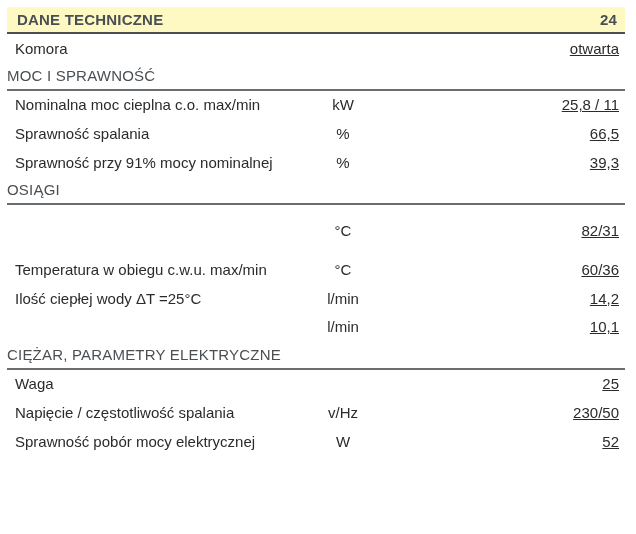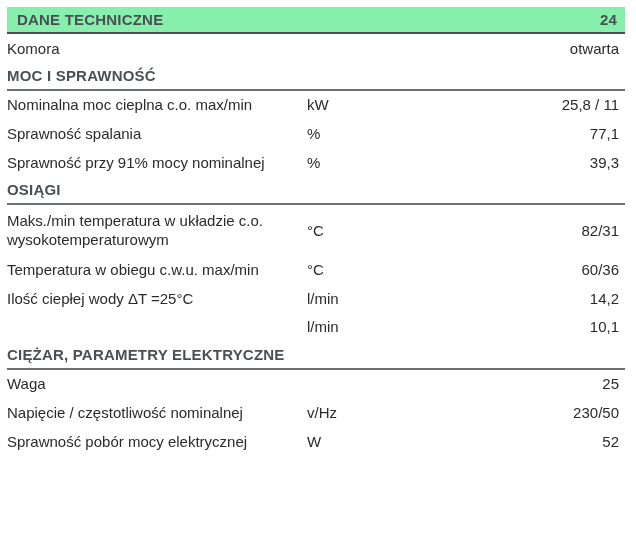--- a/index.html
+++ b/index.html
@@ -3,37 +3,37 @@
   <meta charset="utf-8">
   <style>
     html, body { margin: 0; padding: 0; background: #ffffff; }
     body {
       width: 636px; height: 534px; position: relative; overflow: hidden;
       font-family: "Liberation Sans", "DejaVu Sans", sans-serif;
       color: #2b2b2b;
     }
     .table { position: absolute; left: 7px; top: 7px; width: 618px; }
     .title-bar {
-      height: 27px; background: #86efac; border-bottom: 2px solid #4a4f53;
+      height: 27px; background: #fef9c3; border-bottom: 2px solid #4a4f53;
       display: flex; align-items: center; justify-content: space-between;
       padding: 0 8px 0 10px; box-sizing: border-box;
       font-weight: bold; font-size: 15px; color: #4a4f53; letter-spacing: 0.2px;
     }
     .row {
       position: relative; height: 28.7px; display: flex; align-items: center;
       font-size: 15px; color: #2b2b2b;
     }
     .row.tall { height: 50px; }
-    .row .label { position: absolute; left: 0; width: 310px; line-height: 19px; }
-    .row .unit { position: absolute; left: 300px; width: 92px; }
-    .row .value { position: absolute; right: 6px; text-align: right; }
+    .row .label { position: absolute; left: 8px; width: 310px; line-height: 19px; }
+    .row .unit { position: absolute; left: 290px; width: 92px; text-align: center; }
+    .row .value { position: absolute; right: 6px; text-align: right; text-decoration: underline; }
     .section {
       height: 28.5px; display: flex; align-items: center;
       border-bottom: 2px solid #6a6e71; box-sizing: border-box;
-      font-weight: bold; font-size: 15px; color: #4a4f53; letter-spacing: 0.2px;
+      font-weight: normal; font-size: 15px; color: #4a4f53; letter-spacing: 0.2px;
     }
     .komora { height: 28px; }
   </style>
 </head>
 <body>
 
 <div class="table">
   <div class="title-bar">
     <span>DANE TECHNICZNE</span>
     <span>24</span>
@@ -46,31 +46,30 @@
 
   <div class="section">MOC I SPRAWNOŚĆ</div>
   <div class="row">
     <span class="label">Nominalna moc cieplna c.o. max/min</span>
     <span class="unit">kW</span>
     <span class="value">25,8 / 11</span>
   </div>
   <div class="row">
     <span class="label">Sprawność spalania</span>
     <span class="unit">%</span>
-    <span class="value">77,1</span>
+    <span class="value">66,5</span>
   </div>
   <div class="row">
     <span class="label">Sprawność przy 91% mocy nominalnej</span>
     <span class="unit">%</span>
     <span class="value">39,3</span>
   </div>
 
   <div class="section">OSIĄGI</div>
   <div class="row tall">
-    <span class="label">Maks./min temperatura w układzie c.o. wysokotemperaturowym</span>
     <span class="unit">°C</span>
     <span class="value">82/31</span>
   </div>
   <div class="row">
     <span class="label">Temperatura w obiegu c.w.u. max/min</span>
     <span class="unit">°C</span>
     <span class="value">60/36</span>
   </div>
   <div class="row">
     <span class="label">Ilość ciepłej wody ΔT =25°C</span>
@@ -81,21 +80,21 @@
     <span class="unit">l/min</span>
     <span class="value">10,1</span>
   </div>
 
   <div class="section">CIĘŻAR, PARAMETRY ELEKTRYCZNE</div>
   <div class="row">
     <span class="label">Waga</span>
     <span class="value">25</span>
   </div>
   <div class="row">
-    <span class="label">Napięcie / częstotliwość nominalnej</span>
+    <span class="label">Napięcie / częstotliwość spalania</span>
     <span class="unit">v/Hz</span>
     <span class="value">230/50</span>
   </div>
   <div class="row">
     <span class="label">Sprawność pobór mocy elektrycznej</span>
     <span class="unit">W</span>
     <span class="value">52</span>
   </div>
 </div>
 

